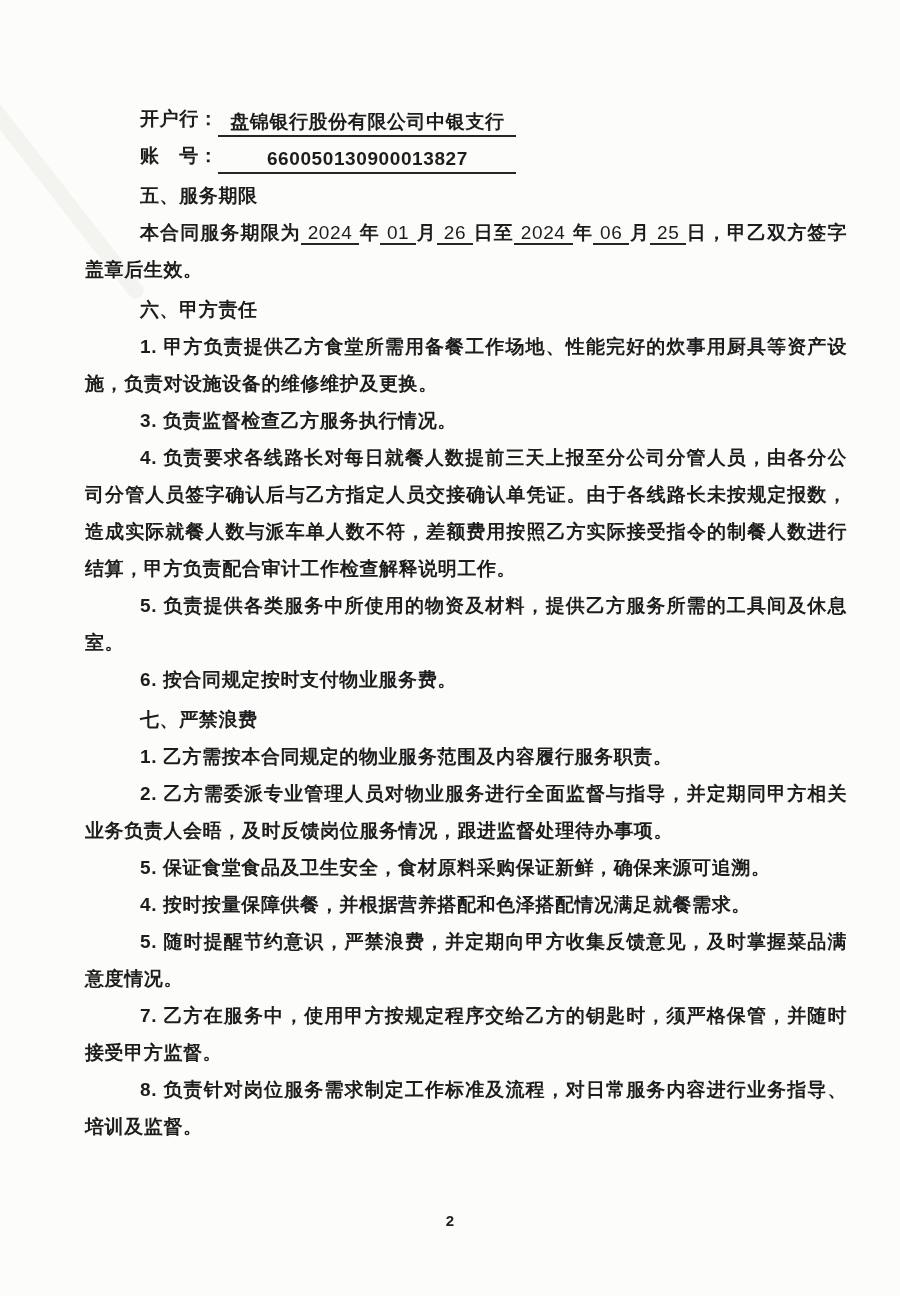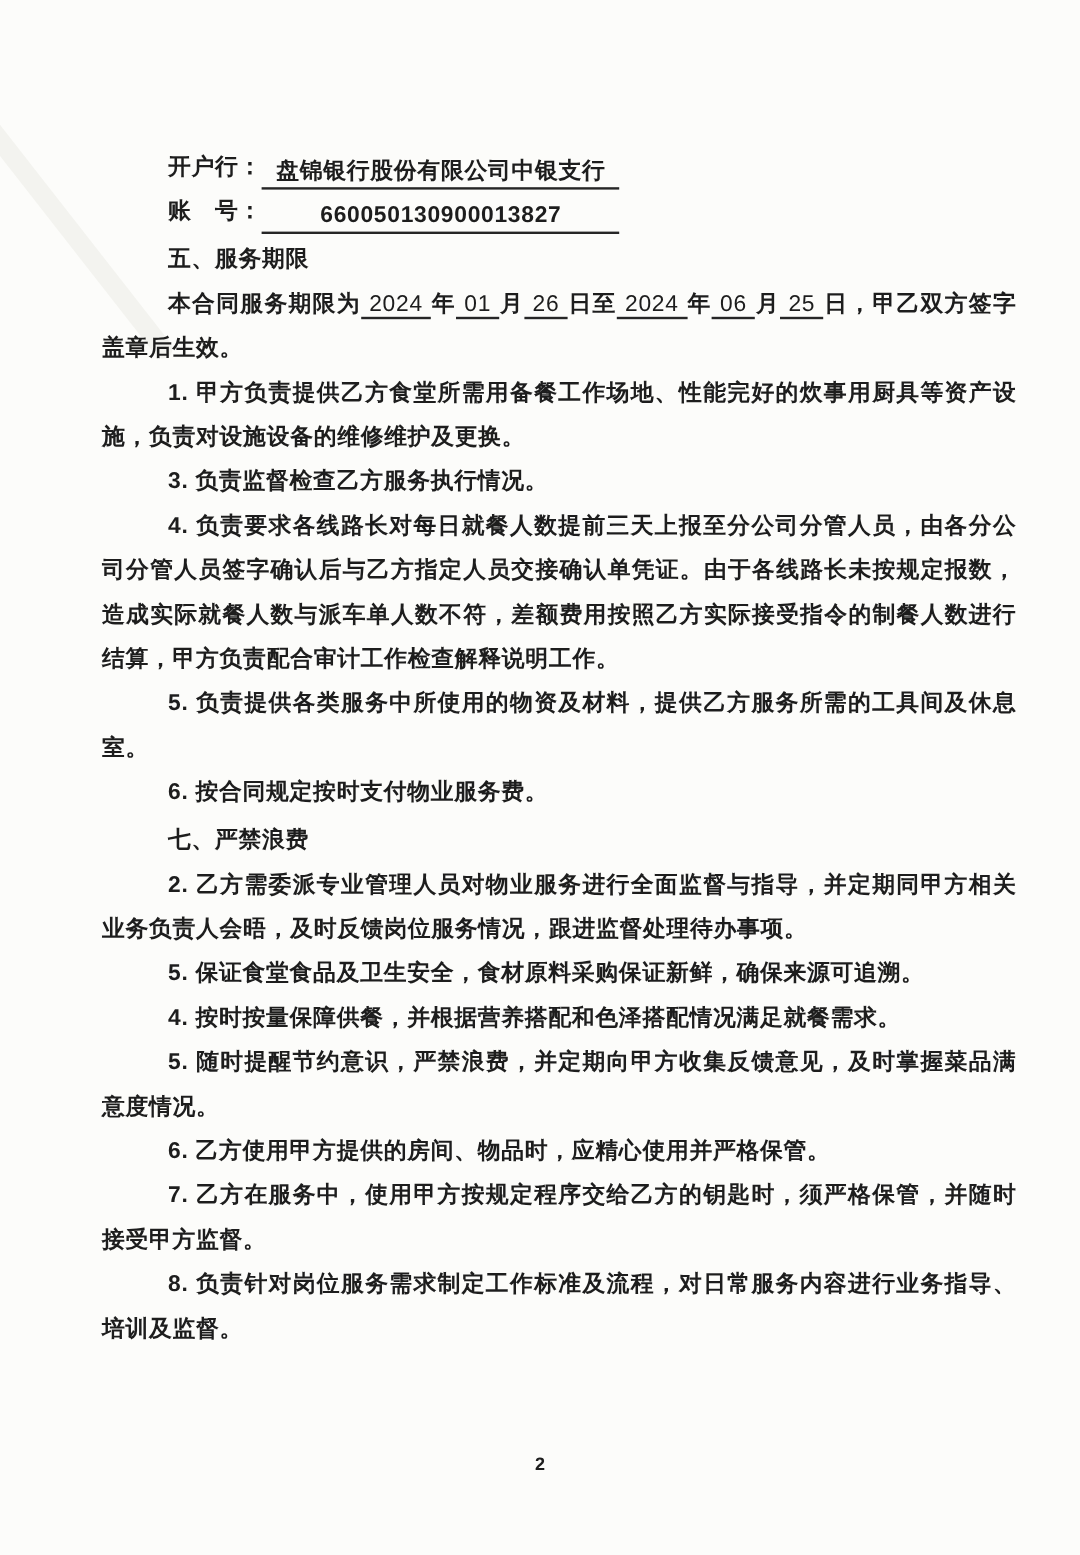--- a/index.html
+++ b/index.html
@@ -21,21 +21,21 @@
     height: 16px;
     background: rgba(165, 162, 152, 0.10);
     transform: rotate(52deg);
     transform-origin: left top;
     border-radius: 12px;
     pointer-events: none;
   }
   .content {
     position: absolute;
     left: 85px;
-    top: 121px;
+    top: 100px;
     width: 762px;
   }
   .content p {
     margin: 0;
     font-size: 19px;
     line-height: 37px;
     letter-spacing: 0.6px;
     text-align: justify;
     font-weight: 600;
   }
@@ -81,33 +81,34 @@
   <div class="content">
 
     <p class="bank-row"><span>开户行：</span><span class="blank-line">盘锦银行股份有限公司中银支行</span></p>
 
     <p class="bank-row"><span>账　号：</span><span class="blank-line">660050130900013827</span></p>
 
     <p class="heading">五、服务期限</p>
 
     <p class="period-line"><span>本合同服务期限为</span><span class="u">2024</span><span>年</span><span class="u">01</span><span>月</span><span class="u">26</span><span>日至</span><span class="u">2024</span><span>年</span><span class="u">06</span><span>月</span><span class="u">25</span><span>日，甲乙双方签字盖章后生效。</span></p>
 
+    <p class="heading">六、甲方责任</p>
 
     <p class="clause">1. 甲方负责提供乙方食堂所需用备餐工作场地、性能完好的炊事用厨具等资产设施，负责对设施设备的维修维护及更换。</p>
     <p class="clause">3. 负责监督检查乙方服务执行情况。</p>
     <p class="clause">4. 负责要求各线路长对每日就餐人数提前三天上报至分公司分管人员，由各分公司分管人员签字确认后与乙方指定人员交接确认单凭证。由于各线路长未按规定报数，造成实际就餐人数与派车单人数不符，差额费用按照乙方实际接受指令的制餐人数进行结算，甲方负责配合审计工作检查解释说明工作。</p>
     <p class="clause">5. 负责提供各类服务中所使用的物资及材料，提供乙方服务所需的工具间及休息室。</p>
     <p class="clause">6. 按合同规定按时支付物业服务费。</p>
 
     <p class="heading">七、严禁浪费</p>
 
+    <p class="clause">1. 乙方需按本合同规定的物业服务范围及内容履行服务职责。</p>
     <p class="clause">2. 乙方需委派专业管理人员对物业服务进行全面监督与指导，并定期同甲方相关业务负责人会晤，及时反馈岗位服务情况，跟进监督处理待办事项。</p>
     <p class="clause">5. 保证食堂食品及卫生安全，食材原料采购保证新鲜，确保来源可追溯。</p>
     <p class="clause">4. 按时按量保障供餐，并根据营养搭配和色泽搭配情况满足就餐需求。</p>
     <p class="clause">5. 随时提醒节约意识，严禁浪费，并定期向甲方收集反馈意见，及时掌握菜品满意度情况。</p>
-    <p class="clause">6. 乙方使用甲方提供的房间、物品时，应精心使用并严格保管。</p>
     <p class="clause">7. 乙方在服务中，使用甲方按规定程序交给乙方的钥匙时，须严格保管，并随时接受甲方监督。</p>
     <p class="clause">8. 负责针对岗位服务需求制定工作标准及流程，对日常服务内容进行业务指导、培训及监督。</p>
 
   </div>
 
   <div class="page-number">2</div>
 </div>
 
 </body></html>

